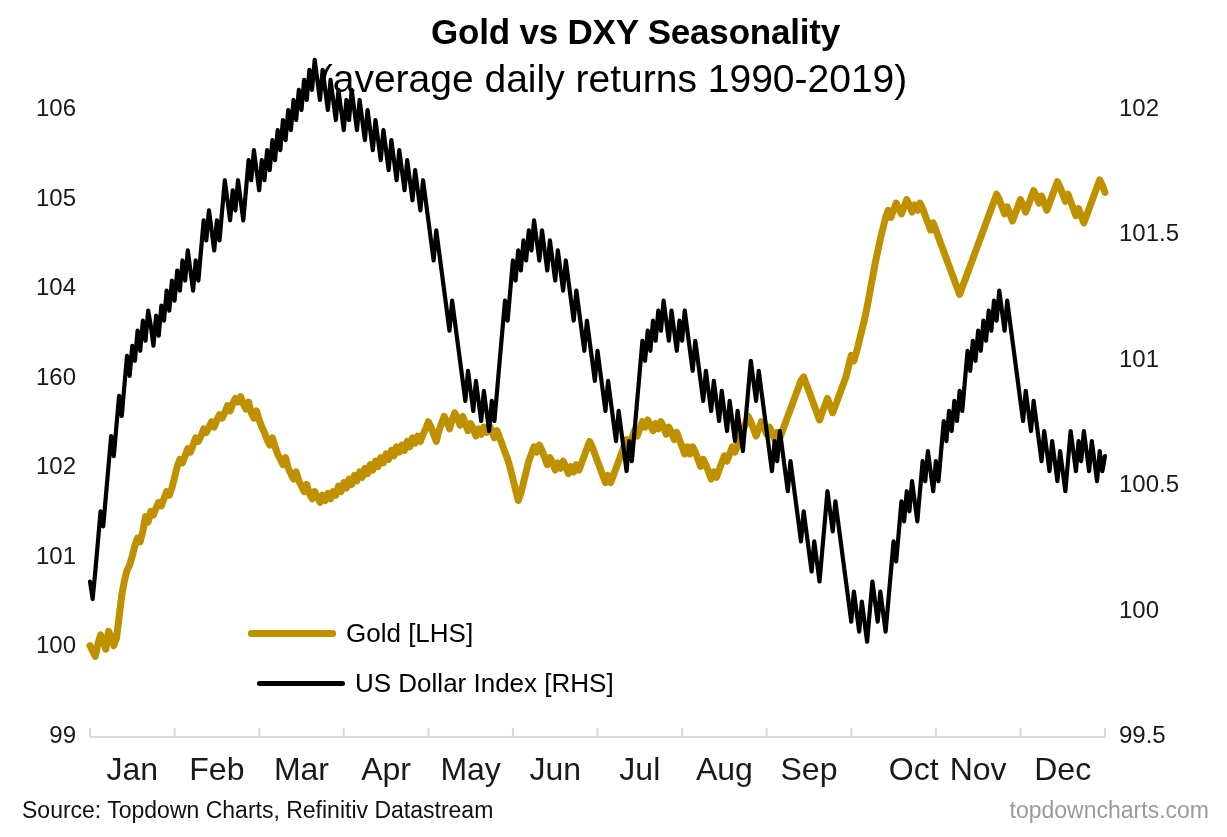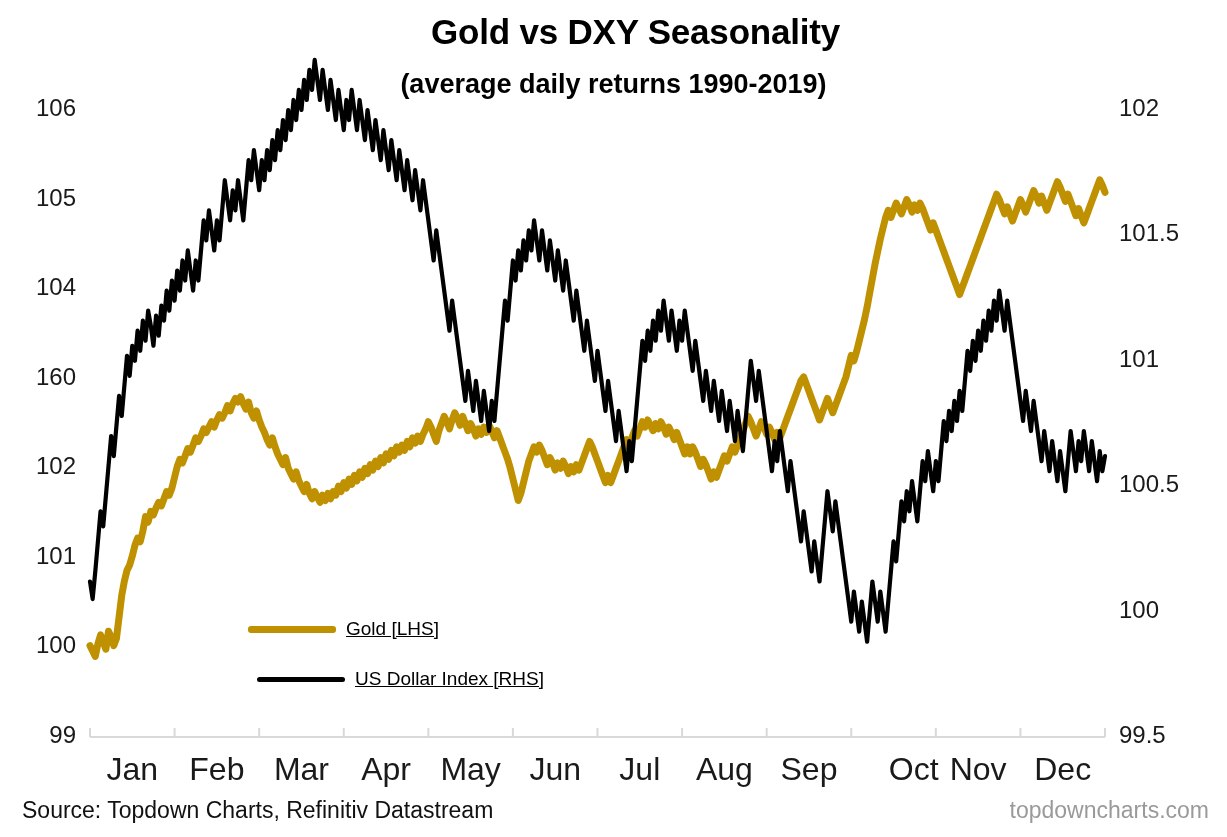--- a/index.html
+++ b/index.html
@@ -9,42 +9,42 @@
     color:#000000;overflow:hidden;position:relative;
   }
   #chart-root{position:absolute;inset:0;}
 
   .title{
     position:absolute;left:0;right:0;top:12px;text-align:center;
     font-size:35px;font-weight:bold;letter-spacing:-0.2px;padding-left:44px;
   }
   .subtitle{
     position:absolute;left:0;right:0;top:57px;text-align:center;
-    font-size:27px;font-weight:bold;margin-top:12px;
+    font-size:39px;font-weight:normal;
   }
 
   .axis-label{
     position:absolute;font-size:24px;color:#1a1a1a;white-space:nowrap;
   }
   .y-left{text-align:right;}
   .y-right{text-align:left;}
   .x-label{text-align:center;font-size:32px;}
 
   .source{
     position:absolute;left:22px;top:797px;font-size:23px;color:#111;
     white-space:nowrap;
   }
   .watermark{
     position:absolute;right:18px;top:797px;font-size:23px;color:#9a9a9a;
     white-space:nowrap;
   }
 
   .legend-row{position:absolute;display:flex;align-items:center;}
   .legend-swatch{display:inline-block;width:88px;height:7px;border-radius:3px;margin-right:10px;}
-  .legend-text{font-size:19px;color:#000;white-space:nowrap;text-decoration:underline;}
+  .legend-text{font-size:26px;color:#000;white-space:nowrap;}
 
   svg{position:absolute;left:0;top:0;}
   .series-line{fill:none;stroke-linejoin:round;stroke-linecap:round;}
   .axis-line{stroke:#d9d9d9;stroke-width:2;}
   .tick-line{stroke:#d9d9d9;stroke-width:2;}
 </style>
 </head>
 <body>
 
 <div id="chart-root">

